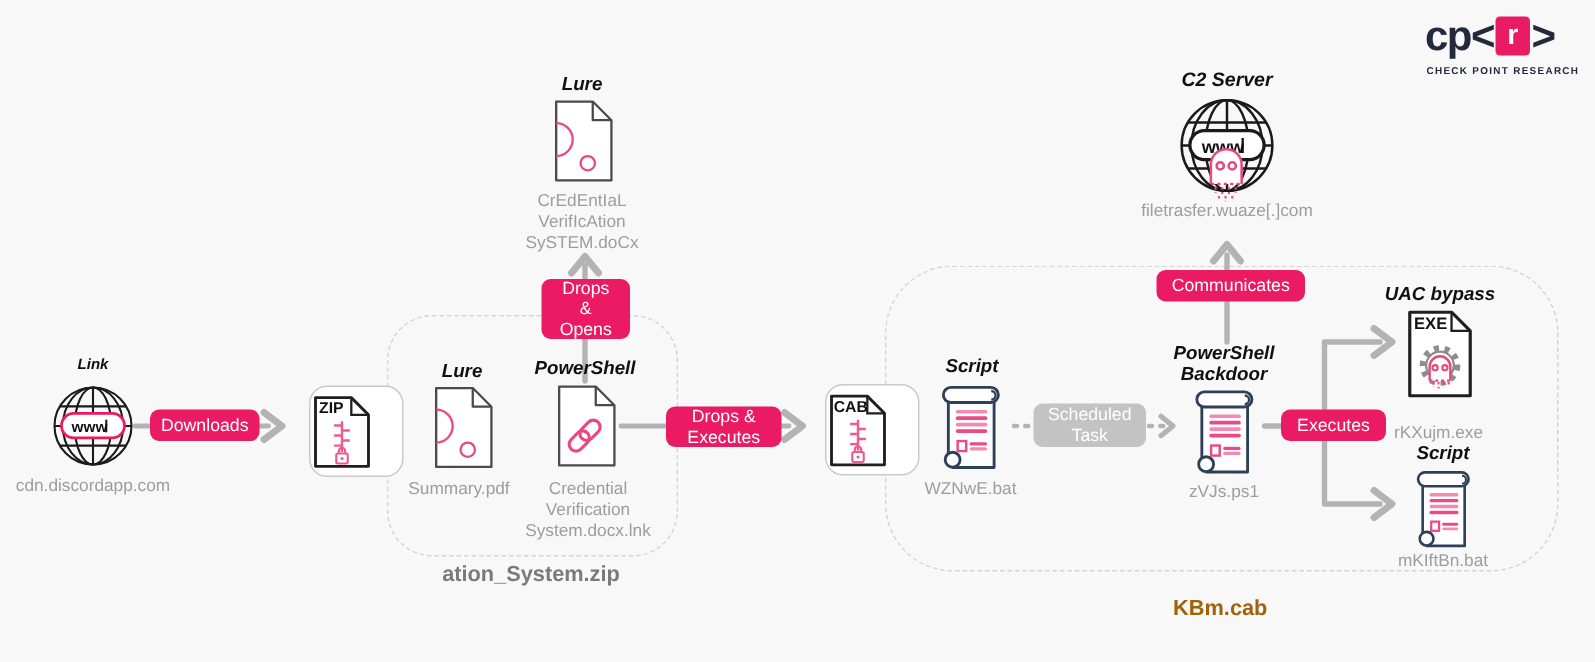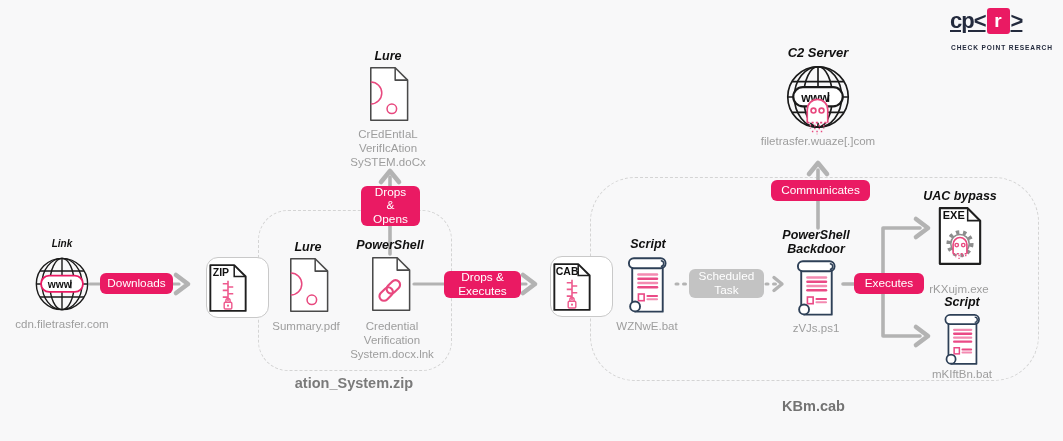--- a/index.html
+++ b/index.html
@@ -27,21 +27,21 @@
        border-radius:6px;color:#fff;font-size:11.8px;line-height:1.12;text-align:center;z-index:3;}
   .btn.pink{background:var(--accent-pink);}
   .btn.gray{background:var(--gray-button);}
   .icon-svg{position:absolute;z-index:2;}
   .over{z-index:3;}
   .www-text{font-family:"Liberation Sans",sans-serif;font-weight:700;font-size:11px;fill:#111;text-anchor:middle;}
   .archive-label{font-family:"Liberation Sans",sans-serif;font-weight:700;font-size:11px;fill:#111;}
   .exe-label{font-family:"Liberation Sans",sans-serif;font-weight:700;font-size:11.5px;fill:#111;}
   
   .logo{position:absolute;left:950px;top:8px;z-index:4;display:flex;align-items:center;}
-  .logo .t{font-weight:700;font-size:22px;color:var(--logo-navy);letter-spacing:-1px;text-decoration:underline;}
+  .logo .t{font-weight:700;font-size:28px;color:var(--logo-navy);letter-spacing:-1px;}
   .logo .rbox{width:23px;height:26px;background:var(--accent-pink);border-radius:3px;display:flex;
               align-items:center;justify-content:center;color:#fff;font-weight:700;font-size:19px;margin:0 1px;}
   .logo-tag{position:absolute;left:951px;top:44px;width:104px;font-weight:700;font-size:6.6px;
             letter-spacing:0.88px;color:var(--logo-navy);z-index:4;}
 </style>
 </head>
 <body>
 
 <div class="canvas">
 
@@ -166,21 +166,21 @@
       <path d="M916 327 L928 336 L916 345" style="stroke-width:4.6"></path>
     </g>
   </svg>
 
   <div class="node-title" style="left:22px;top:238px;width:80px;font-size:10px">Link</div>
   <svg class="icon-svg" style="left:34px;top:256px" width="56" height="56" viewBox="0 0 60 60">
     <use href="#sym-globe" style="--pill:var(--accent-pink,#ea1a63)"></use>
     <text x="27.5" y="34.5" class="www-text">www</text>
     <line x1="39.5" y1="25.5" x2="39.5" y2="34.5" style="stroke:#111;stroke-width:1.4"></line>
   </svg>
-  <div class="caption" style="left:0px;top:317px;width:124px">cdn.filetrasfer.com</div>
+  <div class="caption" style="left:0px;top:317px;width:124px">cdn.discordapp.com</div>
 
   <div class="btn pink" style="left:100px;top:273px;width:73px;height:21px">Downloads</div>
 
   <div class="icon-card" style="left:206px;top:257px;width:61px;height:59px">
     <svg width="42" height="50" viewBox="0 0 44 52">
       <use href="#sym-archive"></use>
       <text x="6" y="13" class="archive-label">ZIP</text>
     </svg>
   </div>
 
@@ -273,21 +273,21 @@
     <text x="7" y="13.5" class="exe-label">EXE</text>
   </svg>
   <div class="caption" style="left:914px;top:282px;width:90px">rKXujm.exe</div>
 
   <div class="node-title" style="left:927px;top:295px;width:70px">Script</div>
   <svg class="icon-svg" style="left:938px;top:311px" width="48" height="56" viewBox="0 0 52 64">
       <use href="#sym-scroll"></use>
     </svg>
   <div class="caption" style="left:912px;top:367px;width:100px">mKIftBn.bat</div>
 
-  <div class="box-label" style="left:590px;top:397px;width:447px;color:#737373">KBm.cab</div>
+  <div class="box-label" style="left:590px;top:397px;width:447px;color:#a16207">KBm.cab</div>
 
   <div class="logo">
     <span class="t">cp&lt;</span>
     <span class="rbox">r</span>
     <span class="t">&gt;</span>
   </div>
   <div class="logo-tag">CHECK POINT RESEARCH</div>
 
 </div>
 

